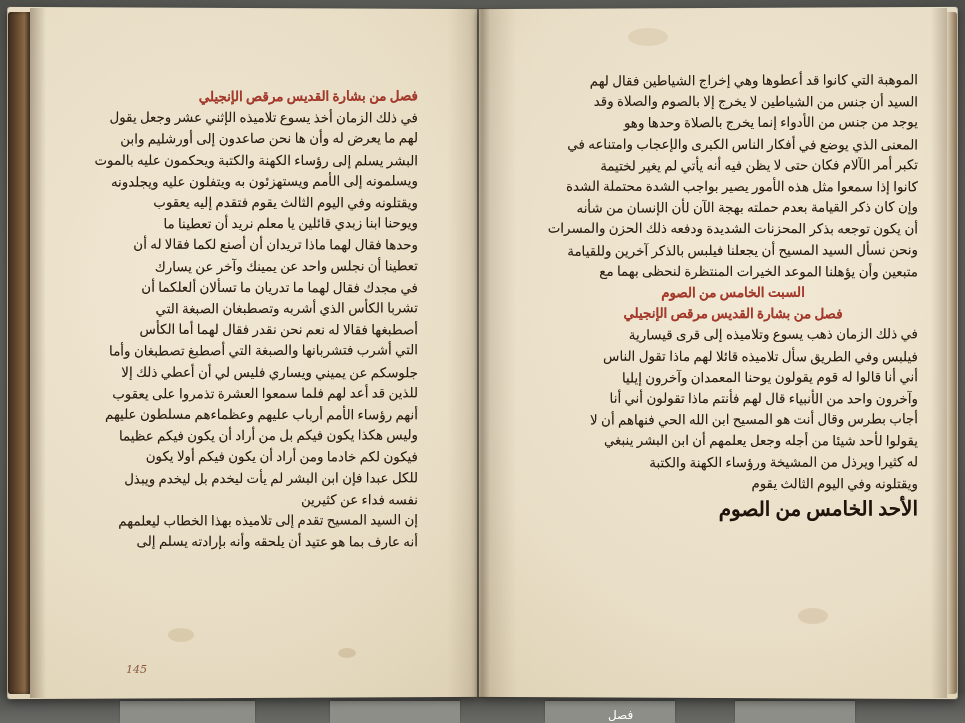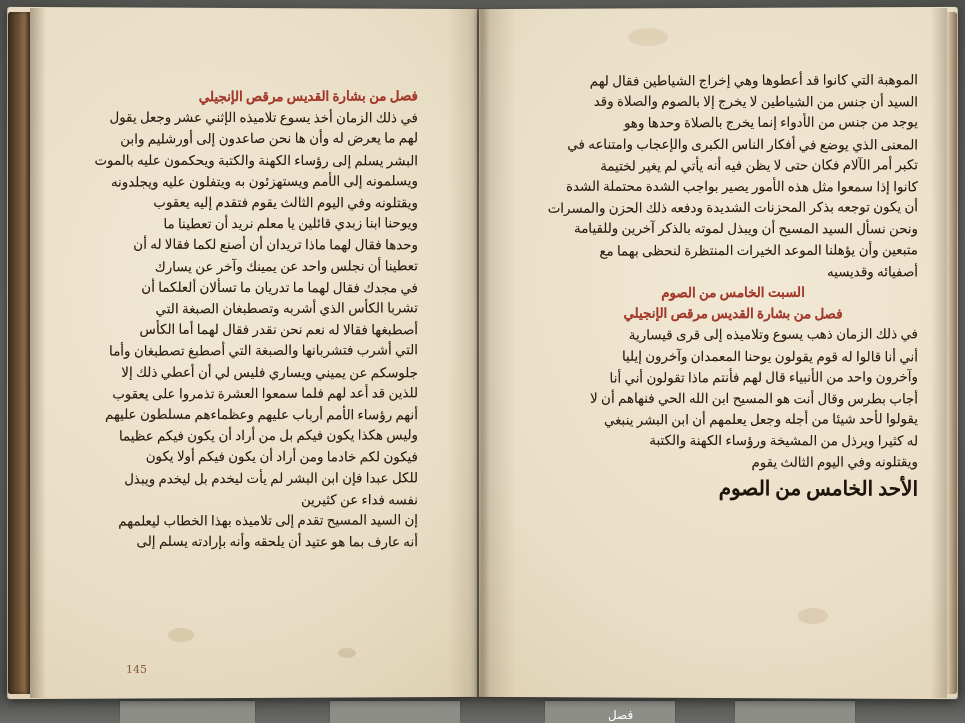--- a/index.html
+++ b/index.html
@@ -167,20 +167,21 @@
   .line:nth-child(even) { transform: rotate(0.12deg); }
 
   
   .folio {
     position: absolute;
     left: 118px;
     top: 655px;
     font-size: 11px;
     color: #8a5a3c;
     font-family: "DejaVu Serif", serif;
+    font-style: italic;
   }
   
   .catchword {
     position: absolute;
     left: 600px;
     top: 700px;
     font-size: 12px;
     color: #ffffff;
   }
 
@@ -252,29 +253,30 @@
       <div class="line">أنه عارف بما هو عتيد أن يلحقه وأنه بإرادته يسلم إلى</div>
     </div>
 
     <div class="textblock rightcol">
       <div class="line">الموهبة التي كانوا قد أعطوها وهي إخراج الشياطين فقال لهم</div>
       <div class="line">السيد أن جنس من الشياطين لا يخرج إلا بالصوم والصلاة وقد</div>
       <div class="line">يوجد من جنس من الأدواء إنما يخرج بالصلاة وحدها وهو</div>
       <div class="line">المعنى الذي يوضع في أفكار الناس الكبرى والإعجاب وامتناعه في</div>
       <div class="line">تكبر أمر الآلام فكان حتى لا يظن فيه أنه يأتي لم يغير لختيمة</div>
       <div class="line">كانوا إذا سمعوا مثل هذه الأمور يصير بواجب الشدة محتملة الشدة</div>
+      <div class="line">وإن كان ذكر القيامة بعدم حملته بهجة الآن لأن الإنسان من شأنه</div>
       <div class="line">أن يكون توجعه بذكر المحزنات الشديدة ودفعه ذلك الحزن والمسرات</div>
-      <div class="line">ونحن نسأل السيد المسيح أن ويبذل لموته بالذكر آخرين وللقيامة</div>
+      <div class="line">ونحن نسأل السيد المسيح أن يجعلنا فيلبس بالذكر آخرين وللقيامة</div>
       <div class="line">متبعين وأن يؤهلنا الموعد الخيرات المنتظرة لنحظى بهما مع</div>
-      <div class="line">أصفيائه وقديسيه</div>
 
       <div class="line rubric" style="text-align:center;">السبت الخامس من الصوم</div>
       <div class="line rubric" style="text-align:center;">فصل من بشارة القديس مرقص الإنجيلي</div>
 
       <div class="line">في ذلك الزمان ذهب يسوع وتلاميذه إلى قرى قيسارية</div>
+      <div class="line">فيلبس وفي الطريق سأل تلاميذه قائلا لهم ماذا تقول الناس</div>
       <div class="line">أني أنا قالوا له قوم يقولون يوحنا المعمدان وآخرون إيليا</div>
       <div class="line">وآخرون واحد من الأنبياء قال لهم فأنتم ماذا تقولون أني أنا</div>
       <div class="line">أجاب بطرس وقال أنت هو المسيح ابن الله الحي فنهاهم أن لا</div>
       <div class="line">يقولوا لأحد شيئا من أجله وجعل يعلمهم أن ابن البشر ينبغي</div>
       <div class="line">له كثيرا ويرذل من المشيخة ورؤساء الكهنة والكتبة</div>
       <div class="line">ويقتلونه وفي اليوم الثالث يقوم</div>
 
       <div class="line heading-big">الأحد الخامس من الصوم</div>
     </div>
 

